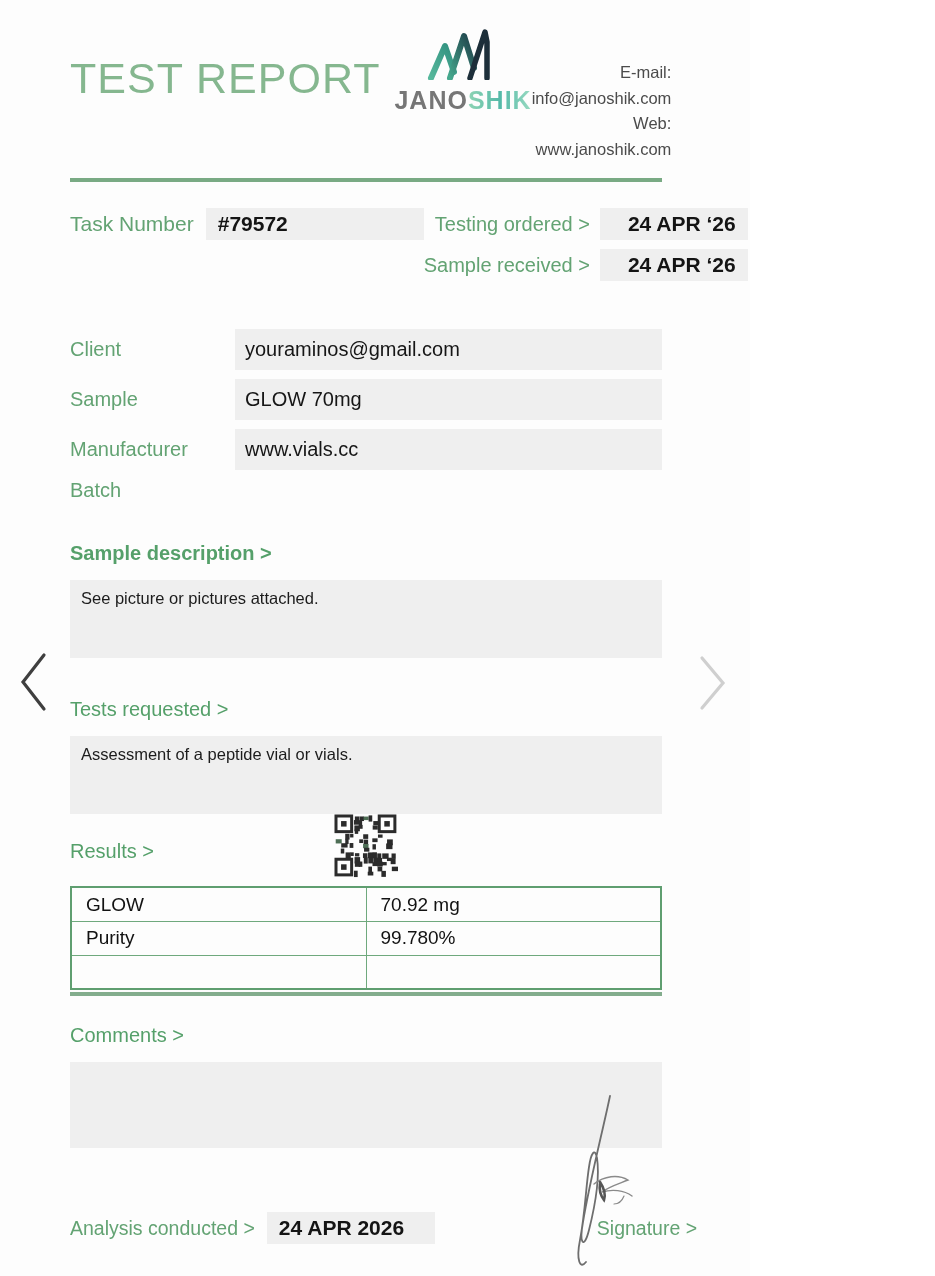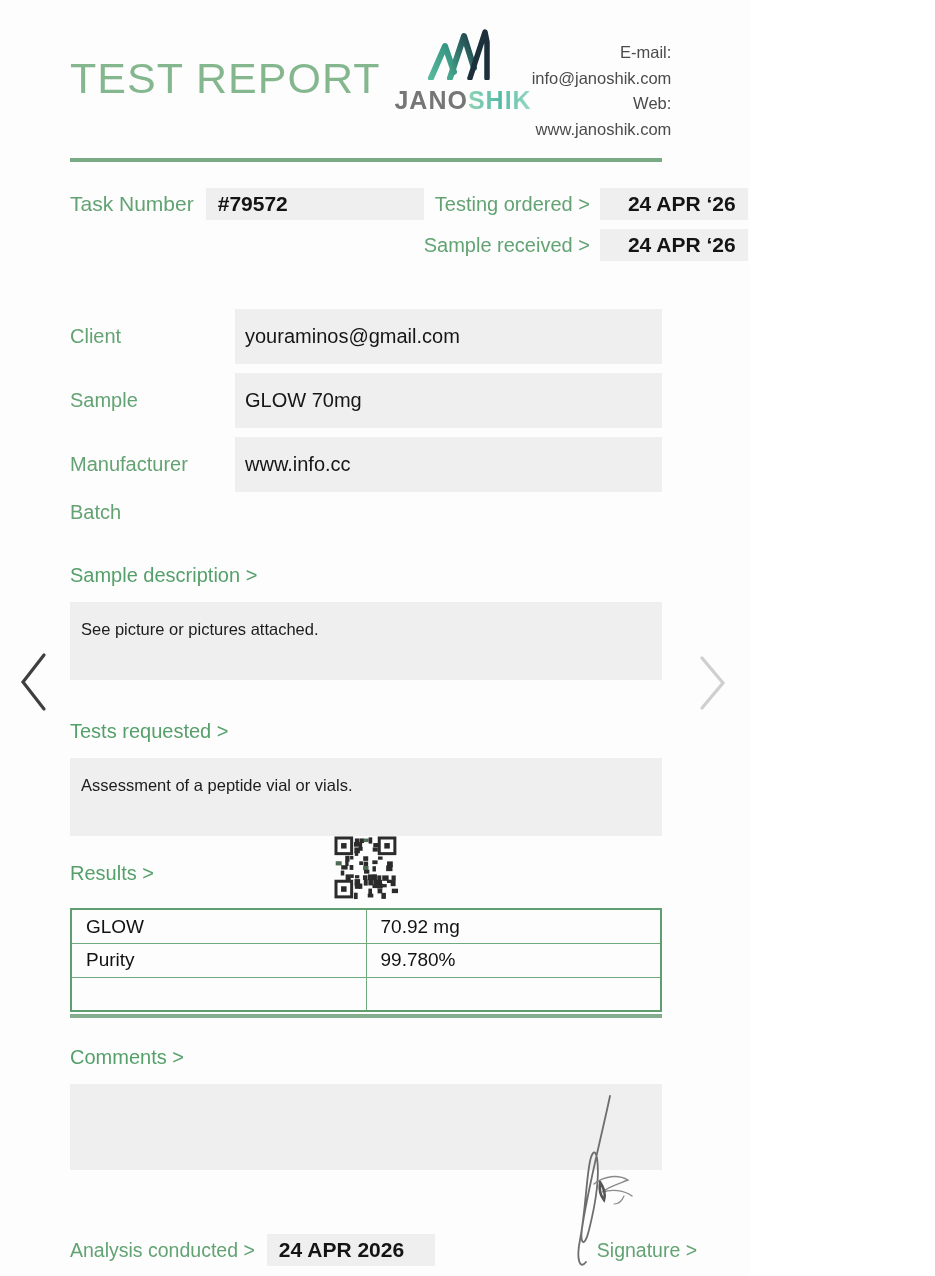--- a/index.html
+++ b/index.html
@@ -20,21 +20,21 @@
     color:#85b78f; margin-top:30px; white-space:nowrap;
   }
   .logo-block { text-align:center; margin-top:4px; margin-left:14px; }
   .logo-wordmark { font-size:25px; font-weight:bold; letter-spacing:1px; margin-top:2px; }
   .logo-wordmark .w1 { color:#767676; }
   .logo-wordmark .w2 {
     background:linear-gradient(90deg,#8fd4b4,#54b9a8,#9adbc2);
     -webkit-background-clip:text; background-clip:text;
     color:#6cc4a6; -webkit-text-fill-color:transparent;
   }
-  .contact { text-align:right; margin-top:16px; font-size:16.5px; color:#4b4b4b; line-height:1.55; }
+  .contact { text-align:right; margin-top:36px; font-size:16.5px; color:#4b4b4b; line-height:1.55; }
 
   .green-rule { height:4px; background:#79aa84; border:none; margin-top:16px; }
 
   
   .task-section { margin-top:26px; display:flex; justify-content:space-between; align-items:flex-start; }
   .task-left { display:flex; align-items:center; gap:12px; }
   .green-label { color:#63a373; font-size:20px; white-space:nowrap; }
   .task-label { font-size:21px; }
   .value-chip {
     background:#efefef; color:#141414; font-size:21px; font-weight:bold;
@@ -44,30 +44,30 @@
   .date-rows { display:flex; flex-direction:column; gap:9px; }
   .date-row { display:flex; align-items:center; justify-content:flex-end; gap:10px; }
   .date-chip { min-width:136px;padding-left:28px; }
 
   
   .info-fields { margin-top:48px; }
   .info-row { display:flex; align-items:center; margin-bottom:9px; }
   .info-label { width:165px; flex:0 0 165px; font-size:20px; color:#63a373; }
   .info-value {
     flex:1; background:#efefef; color:#161616;
-    font-size:20px; padding:16px 10px; min-height:31px;
+    font-size:20px; padding:9px 10px; min-height:31px;
   }
 
   
   .section-heading { font-size:20px; color:#55a06a; }
   .gray-box {
     background:#efefef; color:#1c1c1c; font-size:16.5px;
-    padding:18px 11px; min-height:78px; margin-top:15px;
-  }
-  .sample-desc-heading { margin-top:40px; }
+    padding:9px 11px; min-height:78px; margin-top:15px;
+  }
+  .sample-desc-heading { margin-top:40px;font-weight:bold; }
   .tests-heading { margin-top:40px; }
 
   
   .results-section { margin-top:2px; position:relative; }
   .results-heading { padding-top:24px; }
   .qr-wrap { position:absolute; left:50%; transform:translateX(-50%); top:-2px; }
   .results-table { width:100%; border-collapse:collapse; margin-top:23px; }
   .results-table td {
     border:1.5px solid #6fa97d; height:34px; padding:0 14px;
     font-size:19px; color:#121212; background:#fdfdfd;
@@ -153,21 +153,21 @@
       <div class="info-row">
         <span class="info-label">Client</span>
         <span class="info-value">youraminos@gmail.com</span>
       </div>
       <div class="info-row">
         <span class="info-label">Sample</span>
         <span class="info-value">GLOW 70mg</span>
       </div>
       <div class="info-row">
         <span class="info-label">Manufacturer</span>
-        <span class="info-value">www.info.cc</span>
+        <span class="info-value">www.vials.cc</span>
       </div>
       <div class="info-row">
         <span class="info-label">Batch</span>
       </div>
     </div>
 
     <div class="section-heading sample-desc-heading">Sample description &gt;</div>
     <div class="gray-box">See picture or pictures attached.</div>
 
     <div class="section-heading tests-heading">Tests requested &gt;</div>

